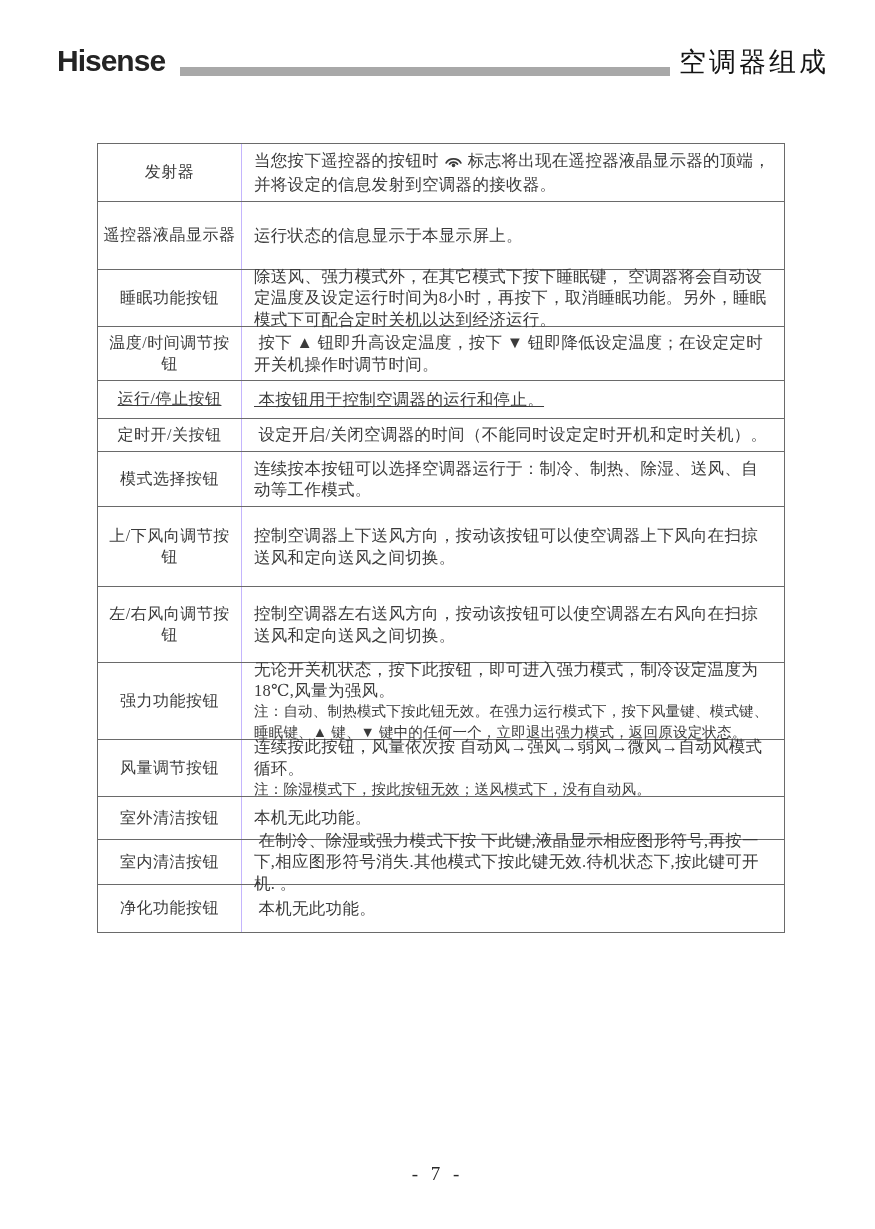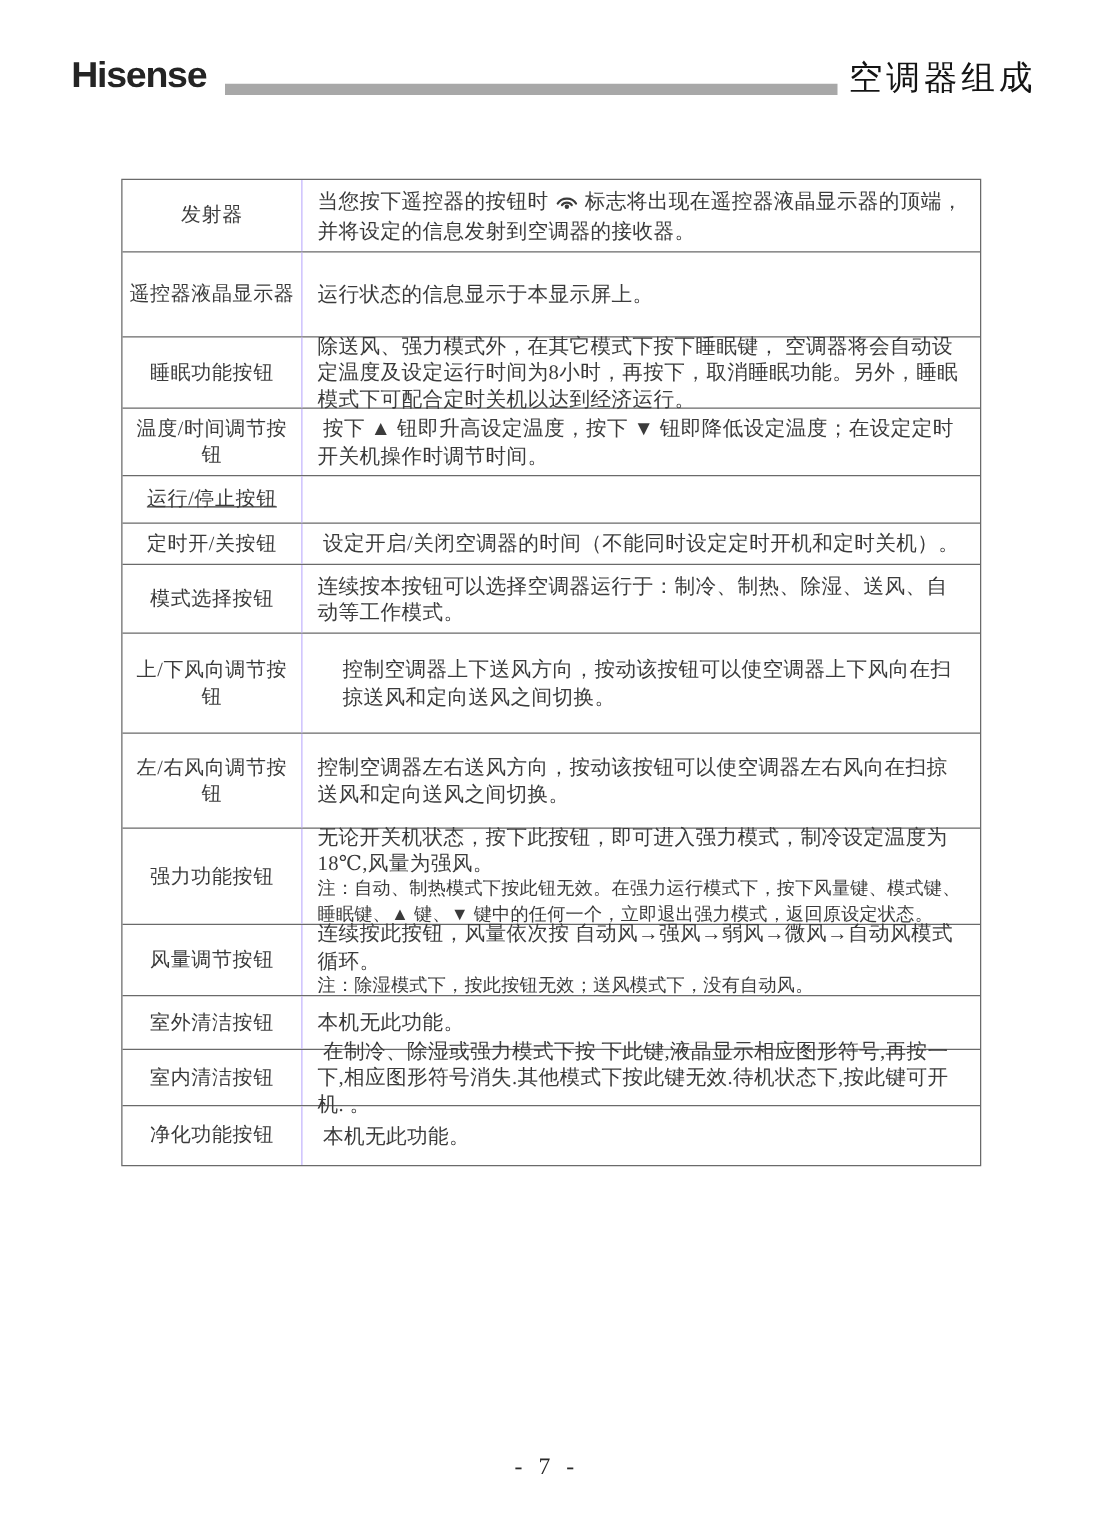--- a/index.html
+++ b/index.html
@@ -39,21 +39,21 @@
     border-bottom:1px solid #6a6a6a;
   }
   .trow:last-child{border-bottom:none;}
   .trow:nth-child(1){height:58px;}
   .trow:nth-child(2){height:68px;}
   .trow:nth-child(3){height:57px;}
   .trow:nth-child(4){height:54px;}
   .trow:nth-child(5){height:38px;text-decoration:underline;}
   .trow:nth-child(6){height:33px;justify-content:space-between;}
   .trow:nth-child(7){height:55px;}
-  .trow:nth-child(8){height:80px;gap:20px;}
+  .trow:nth-child(8){height:80px;}
   .trow:nth-child(9){height:76px;}
   .trow:nth-child(10){height:77px;}
   .trow:nth-child(11){height:57px;}
   .trow:nth-child(12){height:43px;}
   .trow:nth-child(13){height:45px;}
   .trow:nth-child(14){height:47px;}
   .tlabel{
     width:144px;flex:0 0 144px;box-sizing:border-box;
     border-right:1px solid #c4b5fd;
     display:flex;align-items:center;justify-content:center;
@@ -108,20 +108,23 @@
       </div>
     </div>
     <div class="trow">
       <div class="tlabel">温度/时间调节按钮</div>
       <div class="tdesc">
         <div class="dmain">&nbsp;按下 ▲ 钮即升高设定温度，按下 ▼ 钮即降低设定温度；在设定定时开关机操作时调节时间。</div>
       </div>
     </div>
     <div class="trow">
       <div class="tlabel">运行/停止按钮</div>
+      <div class="tdesc">
+        <div class="dmain">&nbsp;本按钮用于控制空调器的运行和停止。</div>
+      </div>
     </div>
     <div class="trow">
       <div class="tlabel">定时开/关按钮</div>
       <div class="tdesc">
         <div class="dmain">&nbsp;设定开启/关闭空调器的时间（不能同时设定定时开机和定时关机）。</div>
       </div>
     </div>
     <div class="trow">
       <div class="tlabel">模式选择按钮</div>
       <div class="tdesc">

